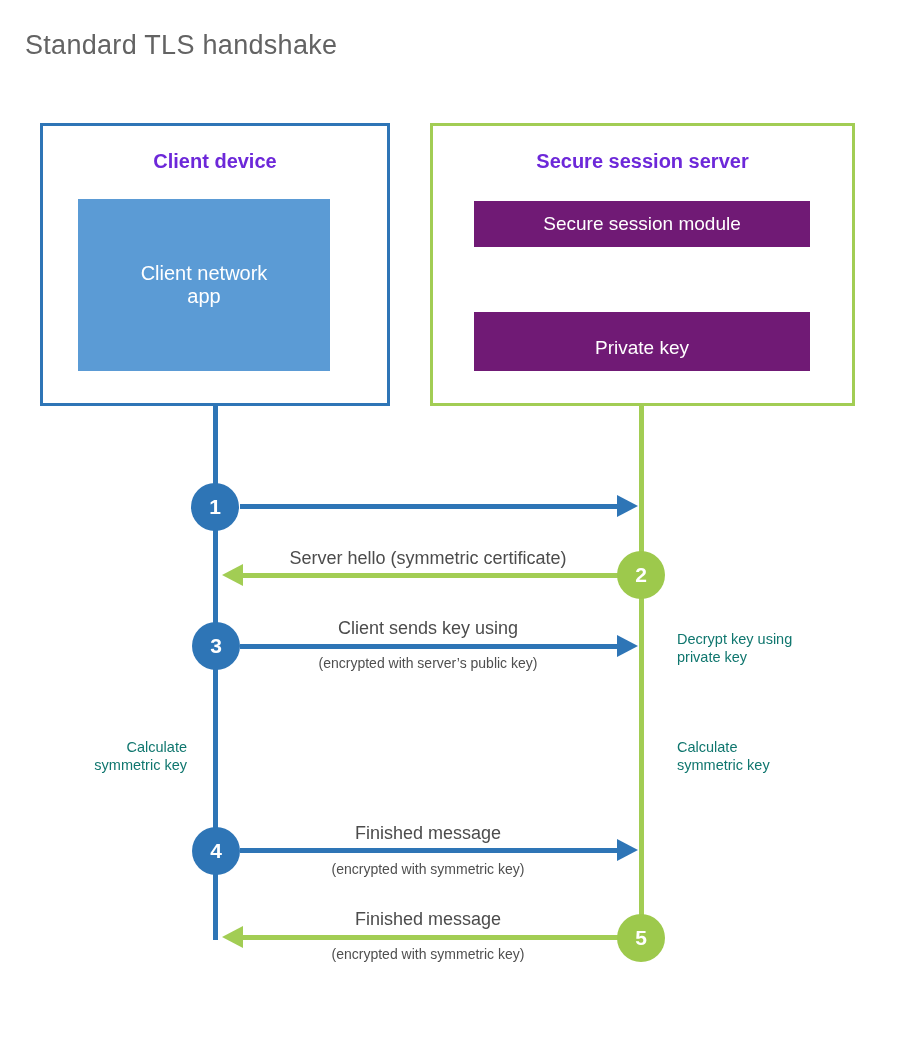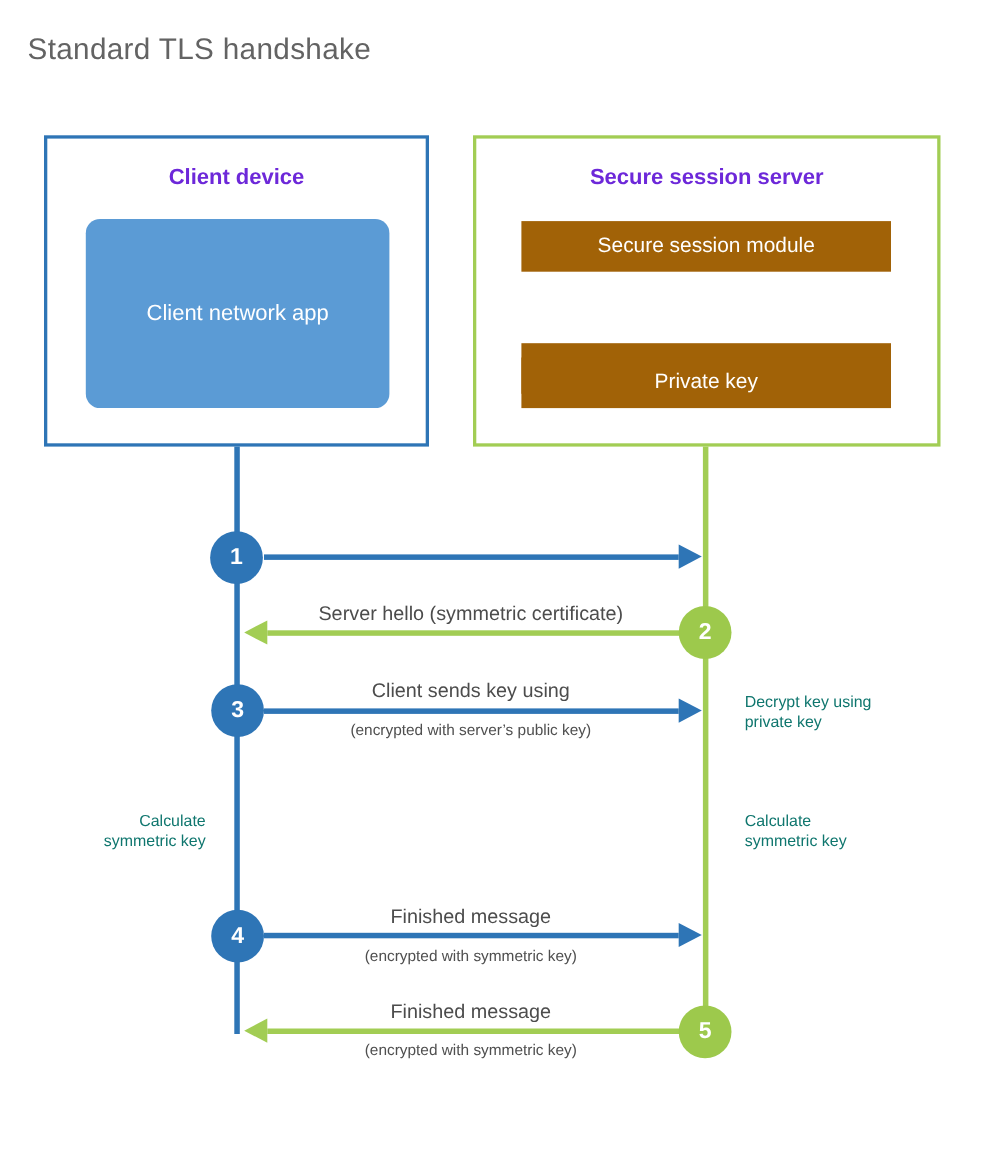--- a/index.html
+++ b/index.html
@@ -34,34 +34,33 @@
   .entity-title {
     margin-top:24px;
     text-align:center;
     font-size:20px;
     font-weight:700;
     color:#6d28d9;
   }
   .client-app {
     position:absolute;
     left:78px; top:199px;
-    width:276px; height:172px;
+    width:252px; height:172px;
     background:#5b9bd5;
     color:#ffffff;
     font-size:20px;
     display:flex; align-items:center; justify-content:center;
     text-align:center;
     padding:0 55px;
-    border-radius:13px;
   }
   .server-module {
     position:absolute;
     left:474px;
     width:336px; height:46px;
-    background:#a16207;
+    background:#701a75;
     color:#ffffff;
     font-size:19px;
     display:flex; align-items:center; justify-content:center;
     text-align:center;
   }
   .module-1 { top:201px; }
   .module-2 { top:264px;margin-top:48px; }
   .module-3 { top:325px; }
   
   .lifeline {

